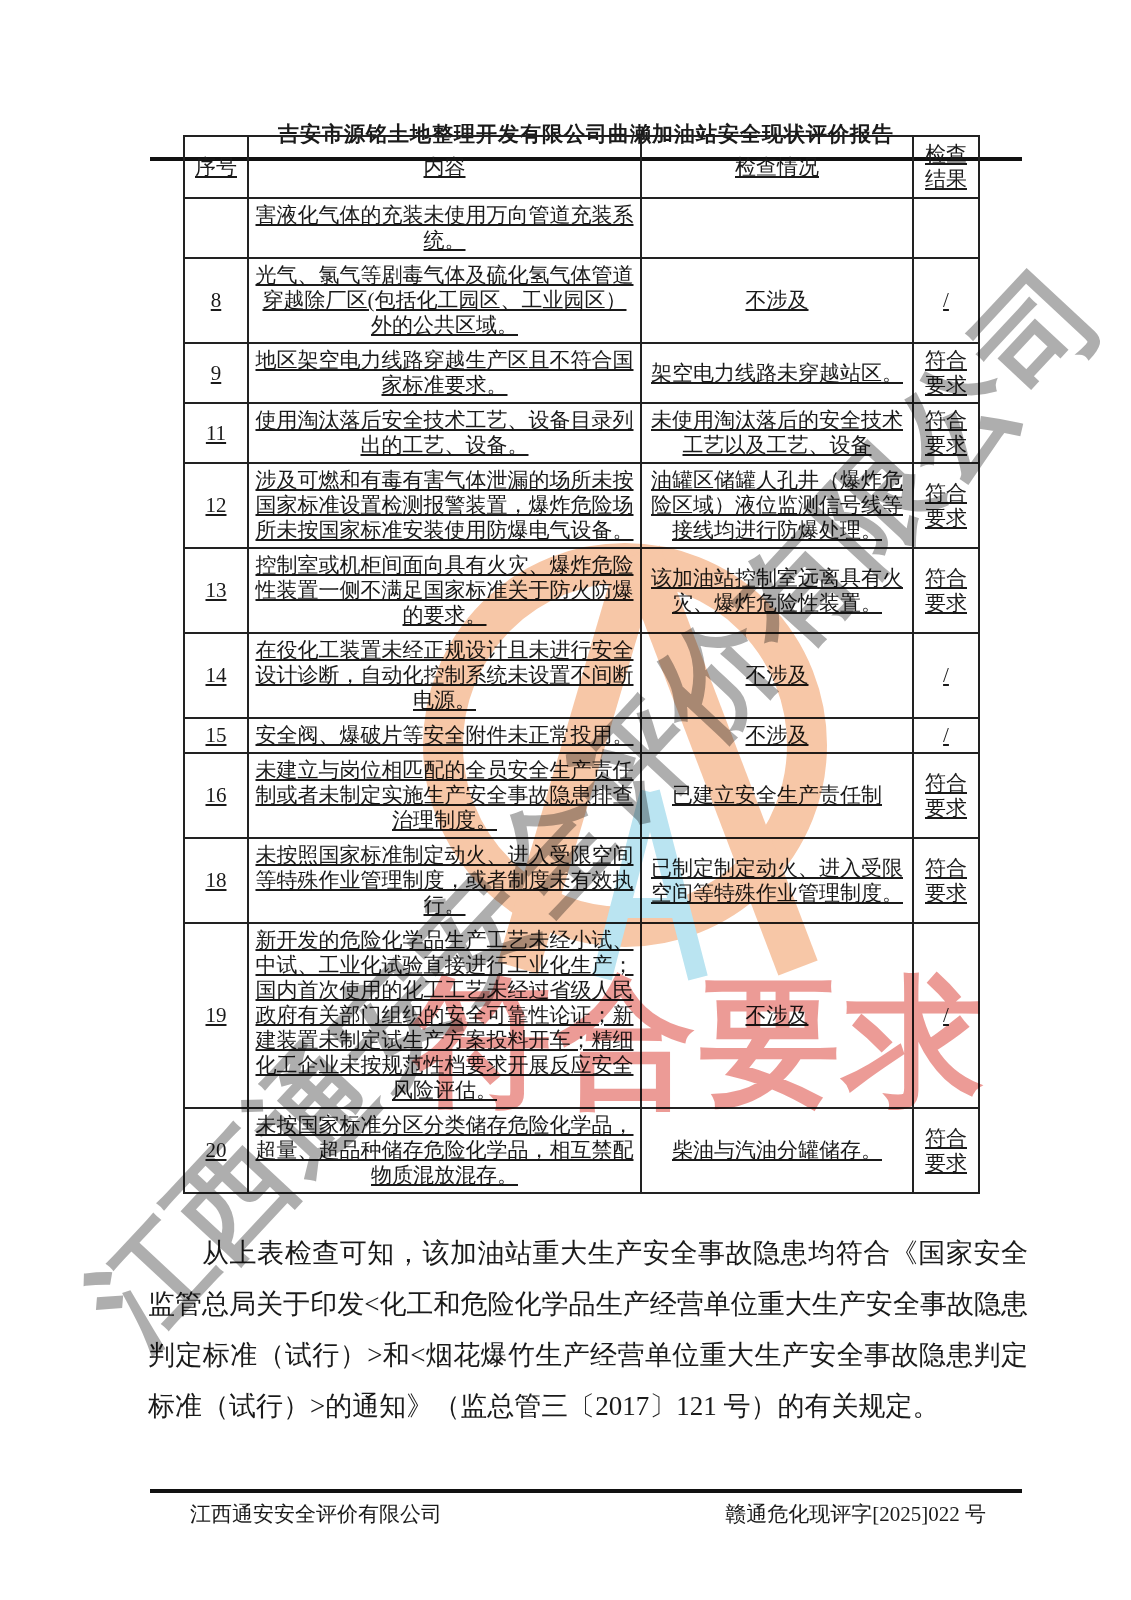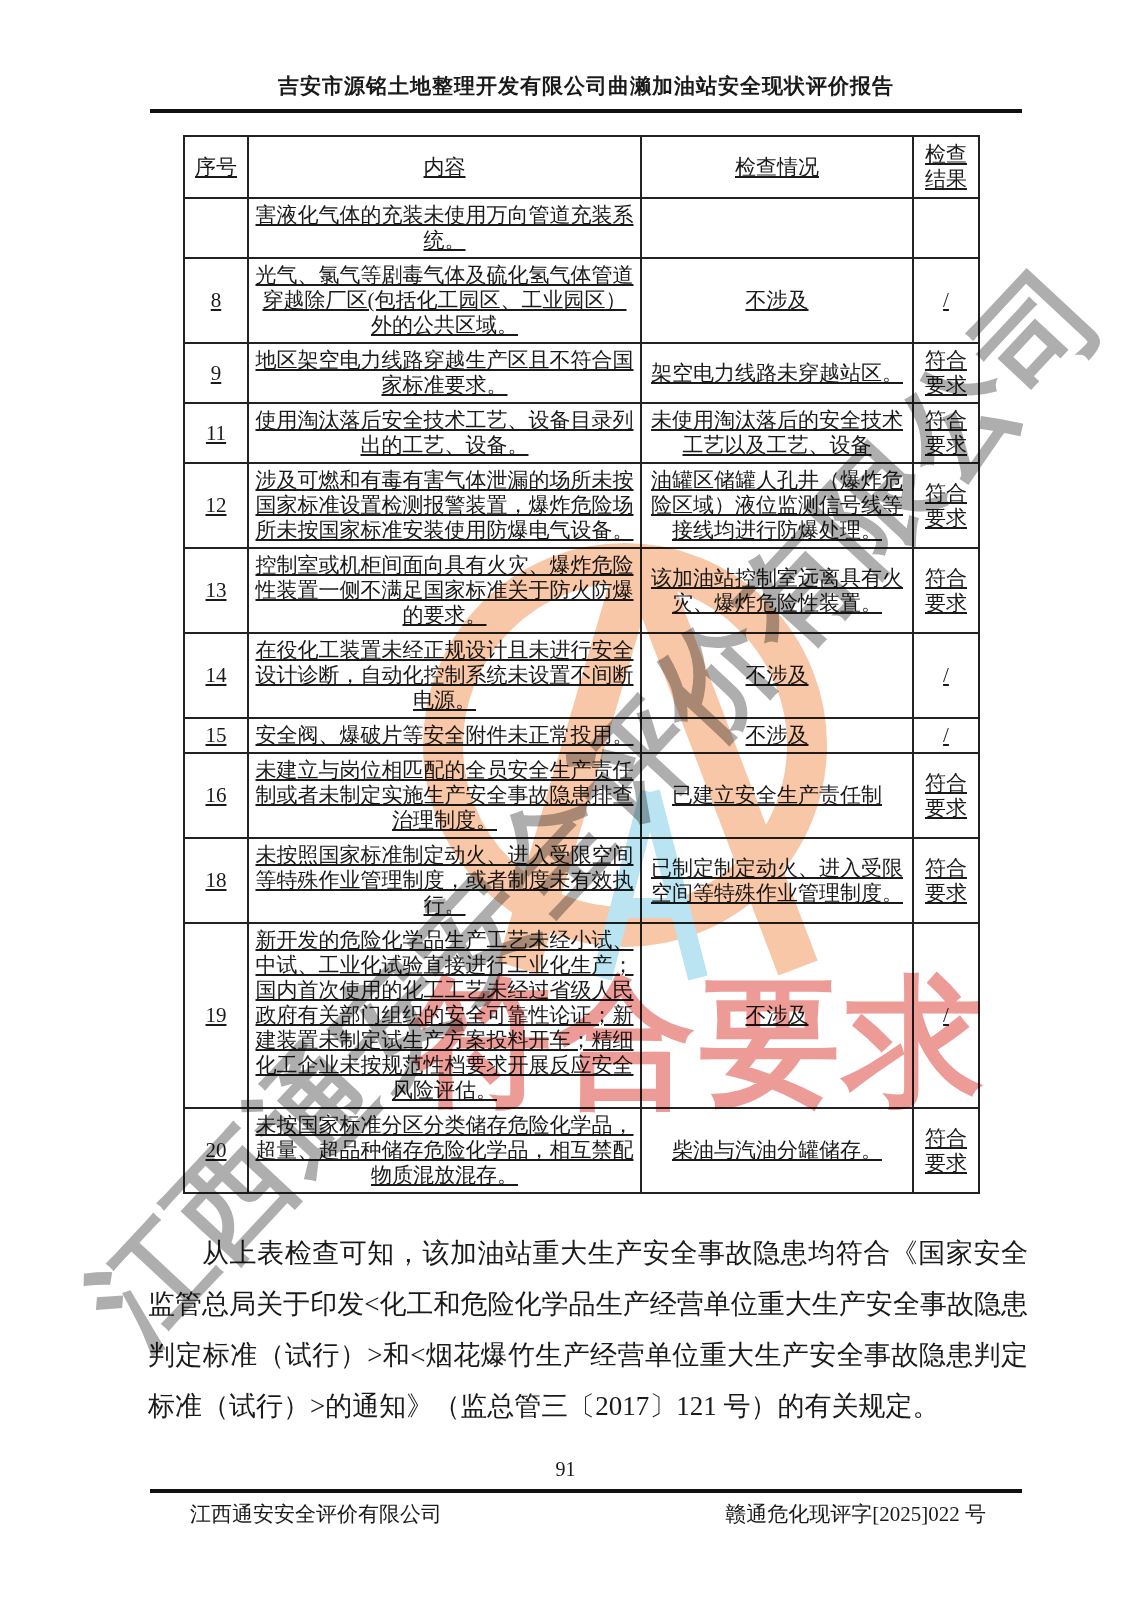--- a/index.html
+++ b/index.html
@@ -9,21 +9,21 @@
     margin:0 auto;
     background:#ffffff;
     font-family:"Liberation Serif","DejaVu Serif",serif;
     color:#1a1a1a;
     overflow:hidden;
   }
   
   .doc-header{position:absolute;top:72px;left:150px;width:872px;}
   .doc-title{
     text-align:center;font-size:21px;font-weight:bold;
-    letter-spacing:1px;white-space:nowrap;
+    letter-spacing:1px;white-space:nowrap;margin-top:48px;
   }
   .header-rule{margin-top:9px;height:4px;background:#111;}
   
   table.report{
     position:absolute;top:135px;left:183px;
     width:795px;border-collapse:collapse;table-layout:fixed;text-decoration:underline;
   }
   table.report col.c-no{width:64px;}
   table.report col.c-content{width:393px;}
   table.report col.c-situation{width:272px;}
@@ -171,21 +171,20 @@
           <td>20</td>
           <td>未按国家标准分区分类储存危险化学品，超量、超品种储存危险化学品，相互禁配物质混放混存。</td>
           <td>柴油与汽油分罐储存。</td>
           <td>符合要求</td>
         </tr>
       </tbody>
   </table>
 
   <div class="summary">从上表检查可知，该加油站重大生产安全事故隐患均符合《国家安全监管总局关于印发&lt;化工和危险化学品生产经营单位重大生产安全事故隐患判定标准（试行）&gt;和&lt;烟花爆竹生产经营单位重大生产安全事故隐患判定标准（试行）&gt;的通知》（监总管三〔2017〕121 号）的有关规定。</div>
 
-  <div class="page-number">91</div>
   <div class="footer-rule"></div>
   <div class="footer-row">
     <span>江西通安安全评价有限公司</span>
     <span>赣通危化现评字[2025]022 号</span>
   </div>
 
   <div class="wm wm-diagonal">江西通安安全评价有限公司</div>
 
   <svg class="wm wm-logo" viewBox="0 0 1131 1600" xmlns="http://www.w3.org/2000/svg">
     <g>

